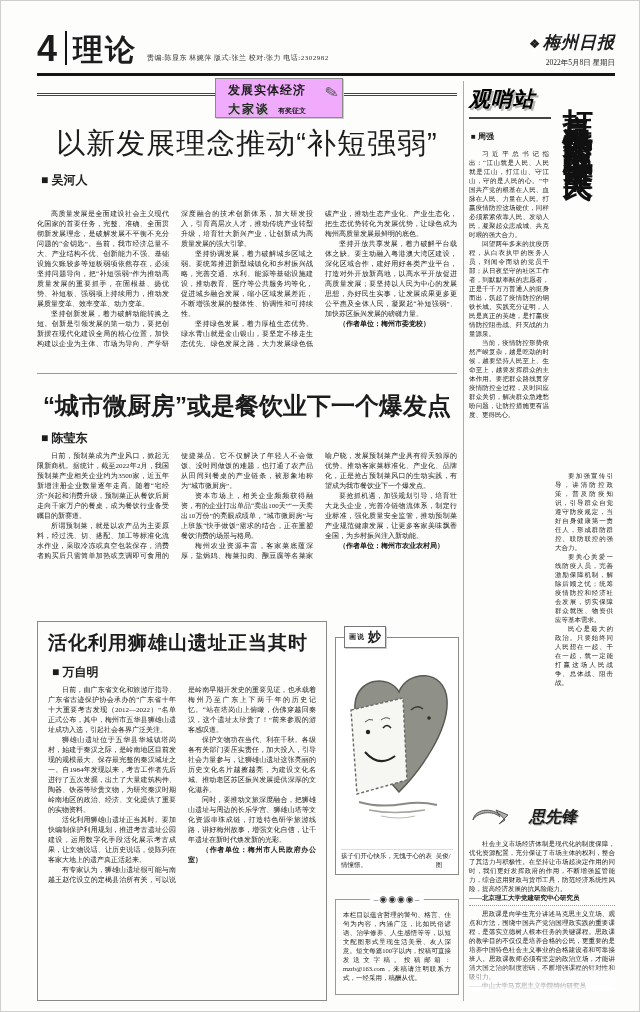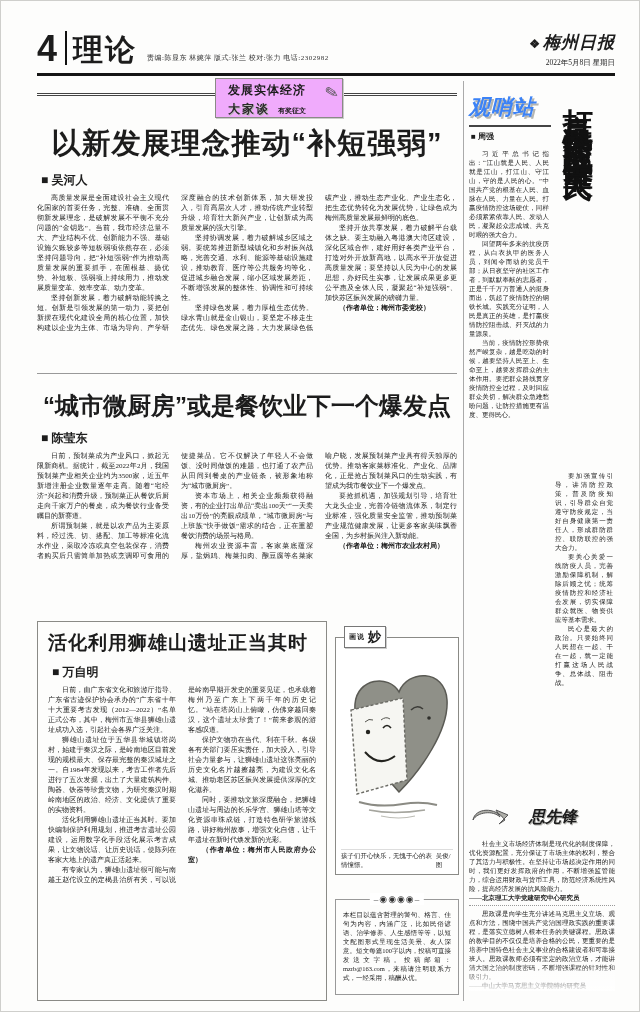--- a/index.html
+++ b/index.html
@@ -28,22 +28,22 @@
 
   
   .a1 { position:absolute; left:36px; top:92px; width:420px; height:278px; border-top:3px double #444; }
   .topic-badge { position:absolute; left:150px; top:-18px; width:128px; height:40px; background:#f0abfc;
                  border:1px solid #8a8a86; padding:3px 12px; box-shadow:1px 1px 0 #ccc;margin-left:28px; }
   .topic-line1 { font-family:"Liberation Sans", sans-serif; font-size:12px; font-weight:900; letter-spacing:1px; }
   .topic-line2 { font-size:12px; font-weight:900; letter-spacing:2px; color:#2b2b2b; text-shadow:1px 1px 0 #bbb; display:inline-block; }
   .topic-line3 { font-size:7px; font-weight:bold; margin-left:4px; }
   .pen-icon { position:absolute; right:4px; top:4px; font-size:16px; transform:rotate(-12deg); color:#555; }
   .a1-title { margin-top:28px; text-align:center; font-family:"Liberation Sans", sans-serif;
-              font-size:29px; font-weight:700; letter-spacing:1px; }
-  .a1 .bodycols { column-count:3; column-gap:12px; height:168px; overflow:hidden; margin-top:4px; }
+              font-size:29px; font-weight:400; letter-spacing:1px; }
+  .a1 .bodycols { column-count:3; column-gap:12px; height:168px; overflow:hidden; margin-top:20px; }
 
   
   .a2 { position:absolute; left:36px; top:372px; width:420px; height:244px; border-top:1px solid #999; padding-top:16px; }
   .a2-title { text-align:center; font-family:"Liberation Sans", sans-serif; font-size:24px; font-weight:900; letter-spacing:0px; }
   .a2 .bodycols { column-count:3; column-gap:12px; height:168px; overflow:hidden; margin-top:2px; }
 
   
   .a3 { position:absolute; left:36px; top:620px; width:290px; height:380px; border:1px solid #8a8a86; padding:8px 10px 6px; }
   .a3-title { font-family:"Liberation Sans", sans-serif; font-size:19px; font-weight:900; letter-spacing:1px; }
   .a3 .bodycols { column-count:2; column-gap:12px; height:312px; overflow:hidden; margin-top:2px; }
@@ -59,23 +59,23 @@
                      font-size:6.5px; color:#222; border-top:1px solid #ddd; padding-top:2px; }
 
   
   .notice-box { position:absolute; left:334px; top:898px; width:124px; height:96px; border:1px solid #999; padding:10px 7px 4px; }
   .notice-ornament { position:absolute; left:50%; top:-7px; transform:translateX(-50%); background:#fff; padding:0 4px;
                      font-size:9px; letter-spacing:1px; color:#333; line-height:12px; white-space:nowrap; }
   .notice-text { font-size:6.5px; line-height:9px; text-align:justify; }
 
   
   .right-vline { position:absolute; left:462px; top:80px; height:920px; width:1px; background:#aaa; }
-  .watch-logo { position:absolute; left:468px; top:92px; width:82px; height:34px;
+  .watch-logo { position:absolute; left:468px; top:84px; width:82px; height:34px;
                 font-family:"Liberation Sans", sans-serif; font-size:21px; font-weight:900; font-style:italic;
-                letter-spacing:1px; color:#3b82f6; text-shadow:2px 2px 0 #b5b5b0; border-bottom:2px solid #444; }
+                letter-spacing:1px; color:#000000; text-shadow:2px 2px 0 #b5b5b0; border-bottom:2px solid #444; }
   .wp-author { position:absolute; left:470px; top:130px; font-size:8px; font-weight:bold; font-family:"Liberation Sans", sans-serif; }
   .wp-title { position:absolute; left:556px; top:84px; height:690px; writing-mode:vertical-rl;
               font-family:"Liberation Sans", sans-serif; font-size:30px; font-weight:900; letter-spacing:6px; color:#111; }
   .wp-col { position:absolute; overflow:hidden; }
   .wp-col p { font-size:6.5px; line-height:9px; text-align:justify; text-indent:2em; }
   .wp-col1 { left:468px; top:148px; width:80px; height:646px; }
   .wp-col2 { left:554px; top:470px; width:58px; height:324px; }
 
   
   .pioneer { position:absolute; left:468px; top:798px; width:146px; }

